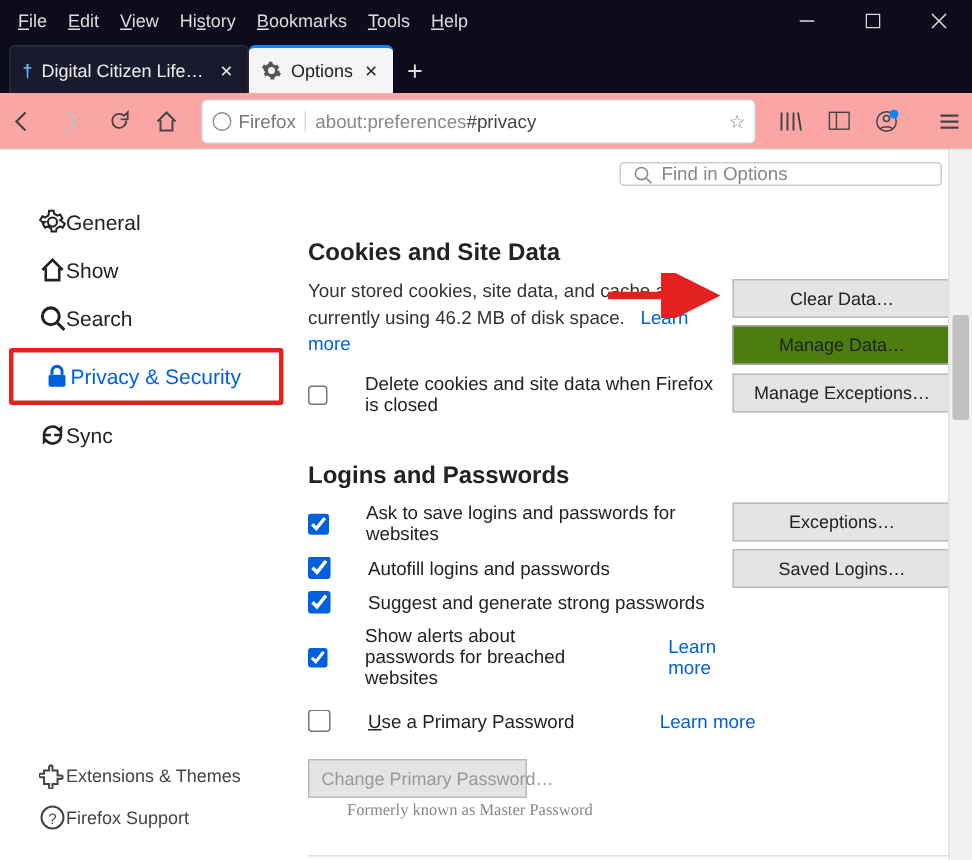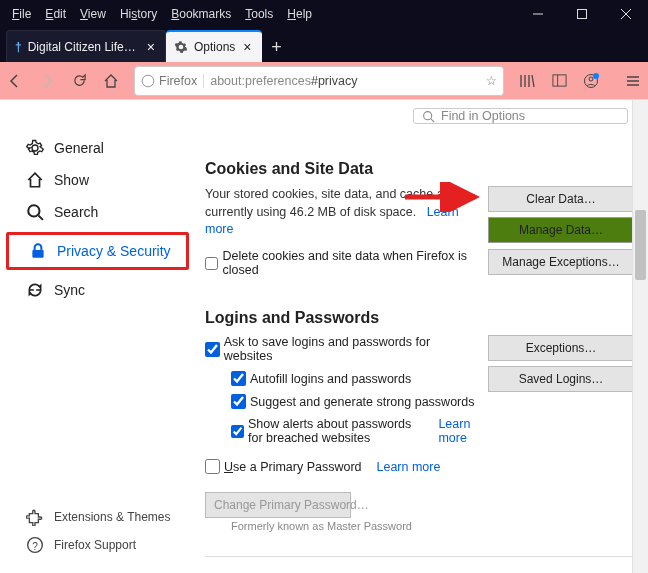--- a/index.html
+++ b/index.html
@@ -24,41 +24,41 @@
 .tbtn { width: 30px; height: 30px; display: flex; align-items: center; justify-content: center; color: #444; border-radius: 3px; }
 .tbtn.disabled { color: #bbb; }
 .urlbar { flex: 1; height: 30px; border: 1px solid #ccc; border-radius: 4px; background: #fff; display: flex; align-items: center; padding: 0 6px; margin: 0 6px; font-size: 12.5px; color: #555; gap: 6px; }
 .urlbar .identity { color: #777; border-right: 1px solid #ddd; padding-right: 6px; display: flex; align-items: center; gap: 4px; }
 .urlbar .addr { flex: 1; color: #888; }
 .urlbar .addr .frag { color: #444; }
 
 .content { position: absolute; top: 100px; left: 0; right: 0; bottom: 0; display: flex; }
 .sidebar { width: 195px; padding-top: 32px; display: flex; flex-direction: column; }
 .search-in-opts { position: absolute; top: 8px; right: 20px; width: 215px; height: 16px; border: 1px solid #ccc; border-radius: 3px; display: flex; align-items: center; padding: 0 8px; font-size: 12.5px; color: #888; gap: 6px; background: #fff; }
-.side-item { display: flex; align-items: center; gap: 10px; padding: 7px 14px 7px 26px; font-size: 14px; color: #222; cursor: default; }
+.side-item { display: flex; align-items: center; padding: 7px 14px 7px 26px; font-size: 14px; color: #222; cursor: default; }
 .side-item.selected { color: #0060df; border: 3px solid #e52020; border-radius: 2px; margin: 4px 6px; padding-left: 20px; }
 .side-item svg, .side-item .ico { width: 18px; height: 18px; flex-shrink: 0; }
 .side-footer { margin-top: auto; padding-bottom: 14px; }
 .side-footer .side-item { font-size: 12px; padding: 5px 14px 5px 26px; color: #444; }
 
 .main { flex: 1; padding: 18px 14px 10px 10px; overflow-y: auto; position: relative; }
 .section { margin-bottom: 24px; }
 .section h2 { font-size: 16px; font-weight: 600; color: #222; margin-bottom: 8px; }
 .row { display: flex; align-items: flex-start; gap: 10px; margin-bottom: 4px; font-size: 12.5px; color: #333; }
 .row .txt { flex: 1; line-height: 1.4; }
 .btncol { width: 146px; display: flex; flex-direction: column; gap: 5px; }
 .btn { background: #e4e4e4; border: 1px solid #bbb; padding: 5px 8px; font-size: 12px; text-align: center; color: #222; white-space: nowrap; }
 .btn.hl { background: #4d7c0f; border-color: #999; }
 .btn.disabled { color: #999; }
 .link { color: #0060df; cursor: default; }
-.chk { display: flex; align-items: center; gap: 4px; font-size: 12.5px; color: #222; margin-bottom: 8px; }
-.chk.indent { margin-left: 26px; }
+.chk { display: flex; align-items: center; gap: 25px; font-size: 12.5px; color: #222; margin-bottom: 8px; }
+.chk.indent { }
 .chk input { width: 15px; height: 15px; accent-color: #0060df; }
 .chk.empty input { accent-color: #999; }
-.hint { font-size: 11px; color: #888; margin-left: 26px; margin-top: -2px; }
+.hint { font-size: 11px; color: #888; margin-left: 26px; margin-top: -2px; font-family: Liberation Serif, serif; }
 .arrow { position: absolute; pointer-events: none; }
 
 .scrollbar { position: absolute; right: 0; top: 100px; bottom: 0; width: 16px; background: #f1f1f1; border-left: 1px solid #e0e0e0; }
 .scrollbar .thumb { position: absolute; left: 2px; right: 2px; top: 110px; height: 70px; background: #c1c1c1; border-radius: 2px; }
 
 svg { display: block; }
 </style>
 </head>
 <body>
 

